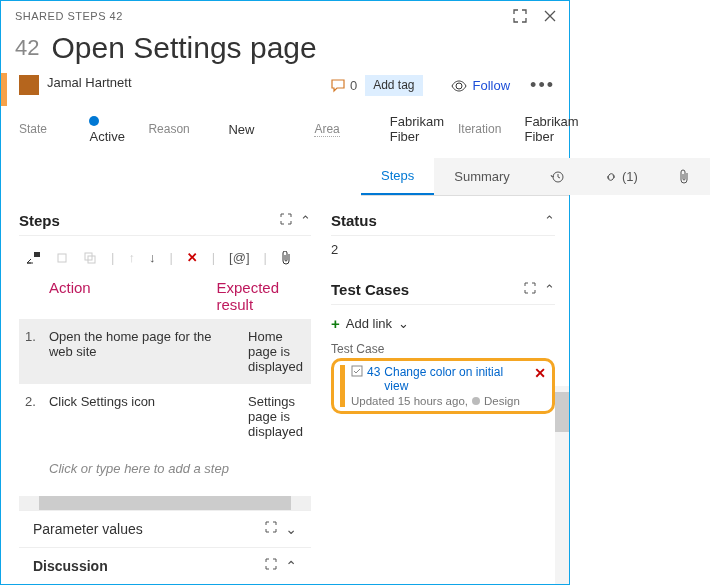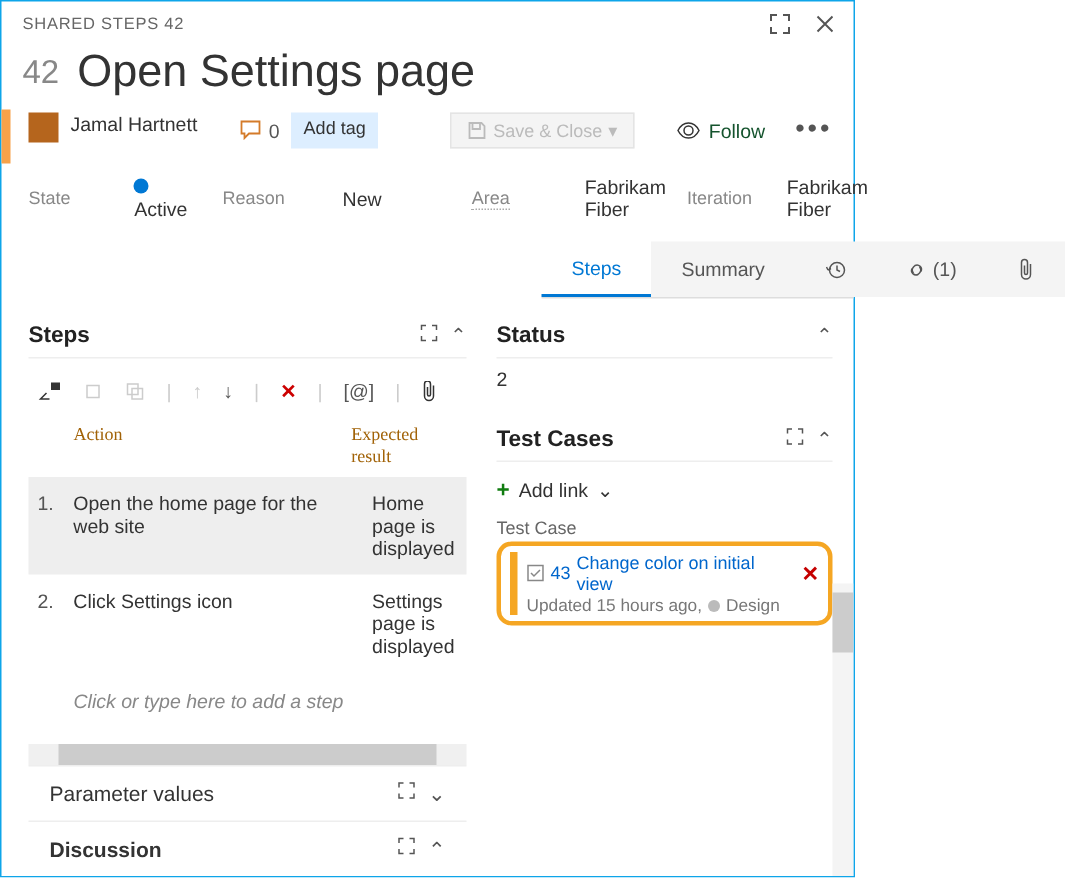--- a/index.html
+++ b/index.html
@@ -11,21 +11,21 @@
 .header-row { display: flex; align-items: center; padding: 4px 14px 8px 14px; gap: 12px; }
 .wi-id { font-size: 22px; color: #888; font-weight: 300; }
 .wi-title { font-size: 30px; color: #333; font-weight: 400; flex: 1; }
 .meta-row { display: flex; padding: 2px 14px 10px 12px; gap: 8px; border-left: 6px solid #f7a24a; }
 .avatar { width: 20px; height: 20px; background: #b5651d; display: inline-block; }
 .assignee { font-size: 13px; color: #333; }
 .meta-spacer { flex: 1; }
 .comment-count { display: flex; align-items: center; gap: 4px; color: #555; }
 .add-tag { background: #def; color: #333; padding: 3px 8px; font-size: 12px; cursor: pointer; }
 .save-btn { display: flex; align-items: center; gap: 4px; color: #bbb; background: #f4f4f4; border: 1px solid #e4e4e4; padding: 4px 10px; font-size: 12px; margin-left: 40px; }
-.follow-btn { display: flex; align-items: center; gap: 6px; color: #14532d; font-size: 13px; margin-left: 20px; cursor: pointer; }
+.follow-btn { display: flex; align-items: center; gap: 6px; color: #1d4ed8; font-size: 13px; margin-left: 20px; cursor: pointer; }
 .more-btn { margin-left: 12px; font-size: 18px; color: #555; cursor: pointer; letter-spacing: 2px; }
 .fields { display: flex; padding: 8px 14px 14px 18px; gap: 20px; }
 .field-col { display: flex; flex-direction: row; gap: 14px; }
 .field-row { display: flex; align-items: center; gap: 20px; }
 .field-label { color: #888; font-size: 12px; width: 60px; }
 .field-label.dotted { border-bottom: 1px dotted #aaa; display: inline-block; width: auto; }
 .state-dot { width: 10px; height: 10px; border-radius: 50%; background: #0078d4; display: inline-block; margin-right: 8px; }
 .field-value { font-size: 13px; color: #333; }
 .tabs { display: flex; border-bottom: 1px solid #ddd; margin-left: 360px; }
 .tab { padding: 10px 20px; font-size: 13px; color: #555; cursor: pointer; display: flex; align-items: center; gap: 4px; }
@@ -33,38 +33,38 @@
 .tab.inactive { background: #f4f4f4; }
 .body { display: flex; flex: 1; overflow: hidden; }
 .left-pane { flex: 1; padding: 10px 14px 0 18px; overflow: hidden; display: flex; flex-direction: column; }
 .right-pane { width: 244px; padding: 10px 14px 0 6px; overflow: auto; }
 .section-head { display: flex; align-items: center; justify-content: space-between; padding: 6px 0; border-bottom: 1px solid #eee; margin-bottom: 6px; }
 .section-head h3 { font-size: 15px; font-weight: 600; color: #222; }
 .section-icons { display: flex; gap: 8px; color: #555; }
 .toolbar { display: flex; gap: 14px; align-items: center; padding: 8px 6px; color: #555; }
 .tb-sep { color: #ccc; }
 .tb-disabled { color: #ccc; }
-.steps-head { display: flex; padding: 6px 8px 6px 30px; font-size: 12px; color: #a16207; font-family: Liberation Serif, serif; }
+.steps-head { display: flex; padding: 6px 8px 6px 30px; font-size: 15px; color: #be185d; }
 .steps-head .a { width: 200px; }
 .step-row { display: flex; padding: 10px 8px 10px 6px; font-size: 13px; align-items: flex-start; }
 .step-row.selected { background: #eee; }
 .step-num { width: 24px; color: #555; }
 .step-action { width: 200px; padding-right: 10px; }
 .step-result { flex: 1; }
 .step-placeholder { color: #888; font-style: italic; padding: 12px 0 12px 30px; font-size: 13px; }
 .hscroll { height: 14px; background: #f0f0f0; margin-top: auto; position: relative; }
 .hscroll-thumb { position: absolute; height: 100%; background: #ccc; left: 20px; right: 20px; }
 .param-row, .disc-row { display: flex; align-items: center; justify-content: space-between; padding: 10px 14px; border-top: 1px solid #eee; font-size: 14px; }
 .status-label { font-size: 12px; color: #666; margin-top: 4px; }
 .add-link { display: flex; align-items: center; gap: 6px; color: #333; font-size: 13px; padding: 4px 0; cursor: pointer; }
 .plus { color: #107c10; font-weight: bold; font-size: 15px; }
 .tc-label { font-size: 12px; color: #666; margin-top: 6px; }
 .tc-card { border: 3px solid #f5a623; border-radius: 10px; padding: 4px 6px; margin-top: 2px; position: relative; }
 .tc-card-inner { border-left: 5px solid #f5a623; padding-left: 6px; }
-.tc-title-row { display: flex; align-items: center; gap: 4px; font-size: 12px; }
+.tc-title-row { display: flex; align-items: flex-start; gap: 4px; font-size: 12px; }
 .tc-link { color: #0066cc; }
 .tc-remove { color: #c50000; font-weight: bold; margin-left: auto; font-size: 14px; cursor: pointer; }
 .tc-meta { font-size: 11.5px; color: #777; display: flex; align-items: center; gap: 4px; margin-top: 2px; }
 .tc-state-dot { width: 8px; height: 8px; border-radius: 50%; background: #bbb; display: inline-block; }
 .vscroll { position: absolute; right: 0; top: 190px; bottom: 0; width: 14px; background: #f4f4f4; }
 .vscroll-thumb { position: absolute; top: 6px; width: 100%; height: 40px; background: #ccc; }
 svg { display: block; }
 </style>
 </head>
 <body>
@@ -95,27 +95,20 @@
     <span class="avatar"></span>
     <span class="assignee">Jamal Hartnett</span>
     <span class="meta-spacer"></span>
     <span class="comment-count">
       <svg width="16" height="14" viewBox="0 0 16 14">
           <path d="M2 1h12v8H7l-3 3V9H2z" stroke="#d47b2a" stroke-width="1.2" fill="none"></path>
         </svg>
       <span>0</span>
     </span>
     <span class="add-tag">Add tag</span>
-    <span class="save-btn">
-      <svg width="14" height="14" viewBox="0 0 14 14">
-          <path d="M2 2h8l2 2v8H2z M4 2v4h5V2" stroke="#bbb" stroke-width="1.2" fill="none"></path>
-        </svg>
-      <span>Save &amp; Close</span>
-      <span>▾</span>
-    </span>
     <span class="follow-btn">
       <svg width="16" height="14" viewBox="0 0 16 14">
           <circle cx="8" cy="7" r="3" stroke="#333" fill="none"></circle>
           <path d="M1 7c2-4 5-5 7-5s5 1 7 5c-2 4-5 5-7 5s-5-1-7-5z" stroke="#333" fill="none"></path>
         </svg>
       <span>Follow</span>
     </span>
     <span class="more-btn">•••</span>
   </div>
 

